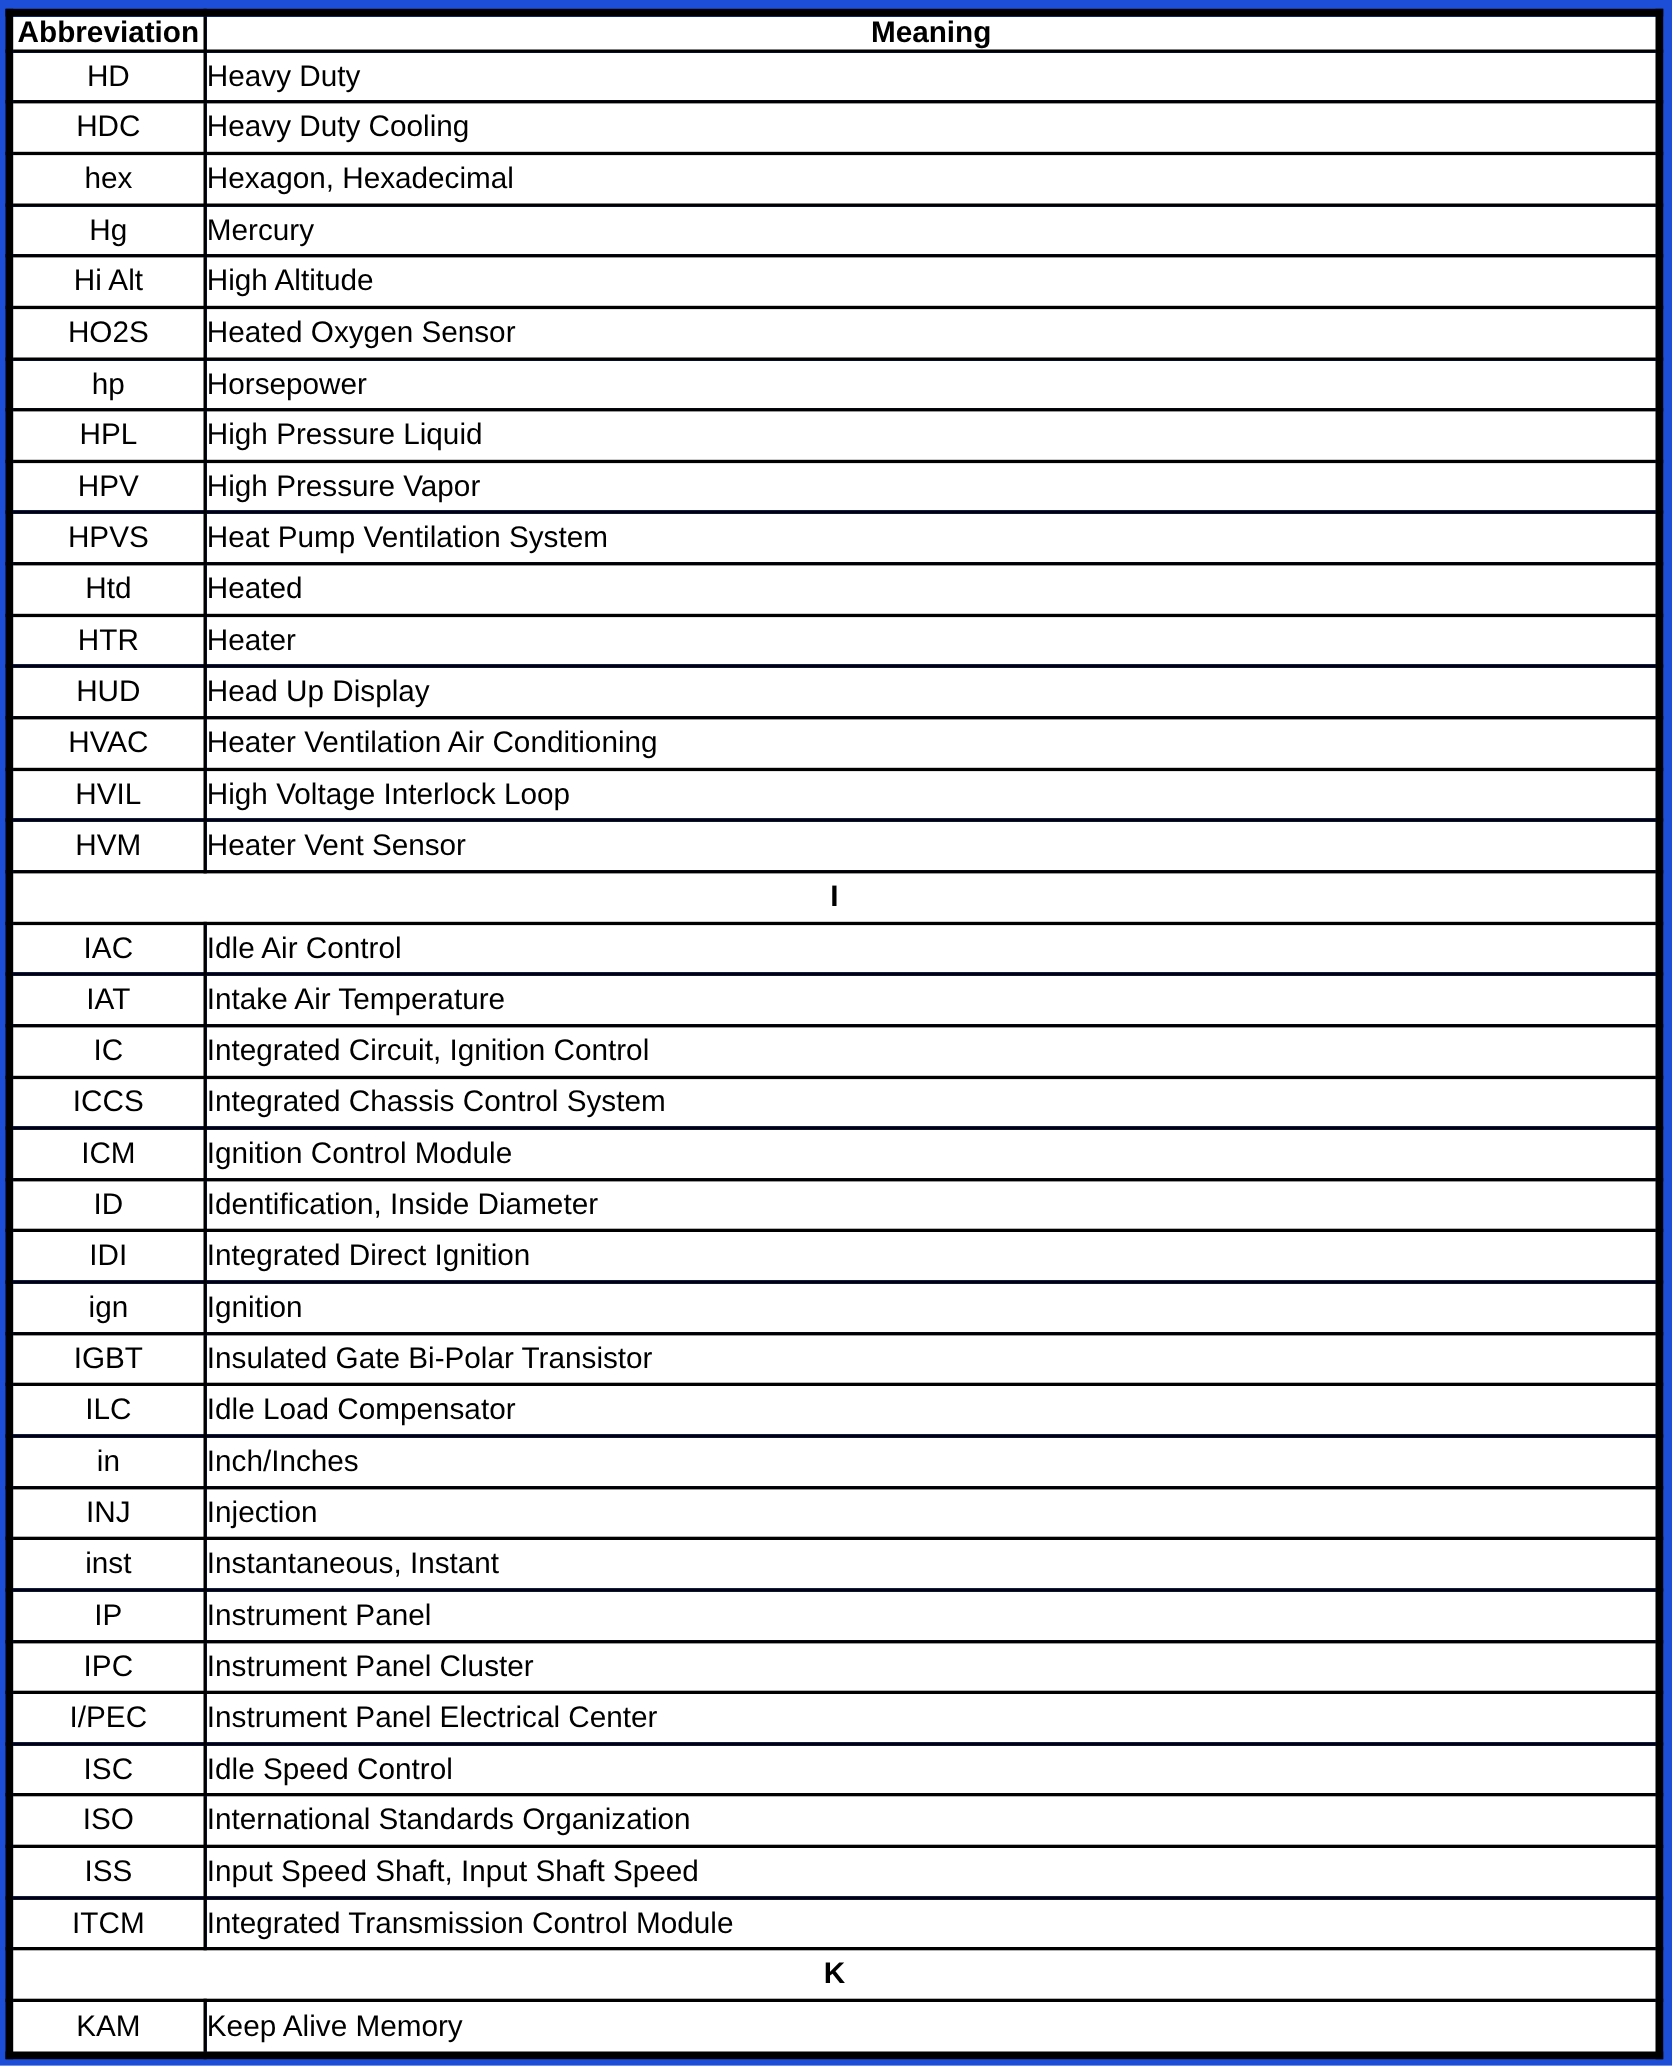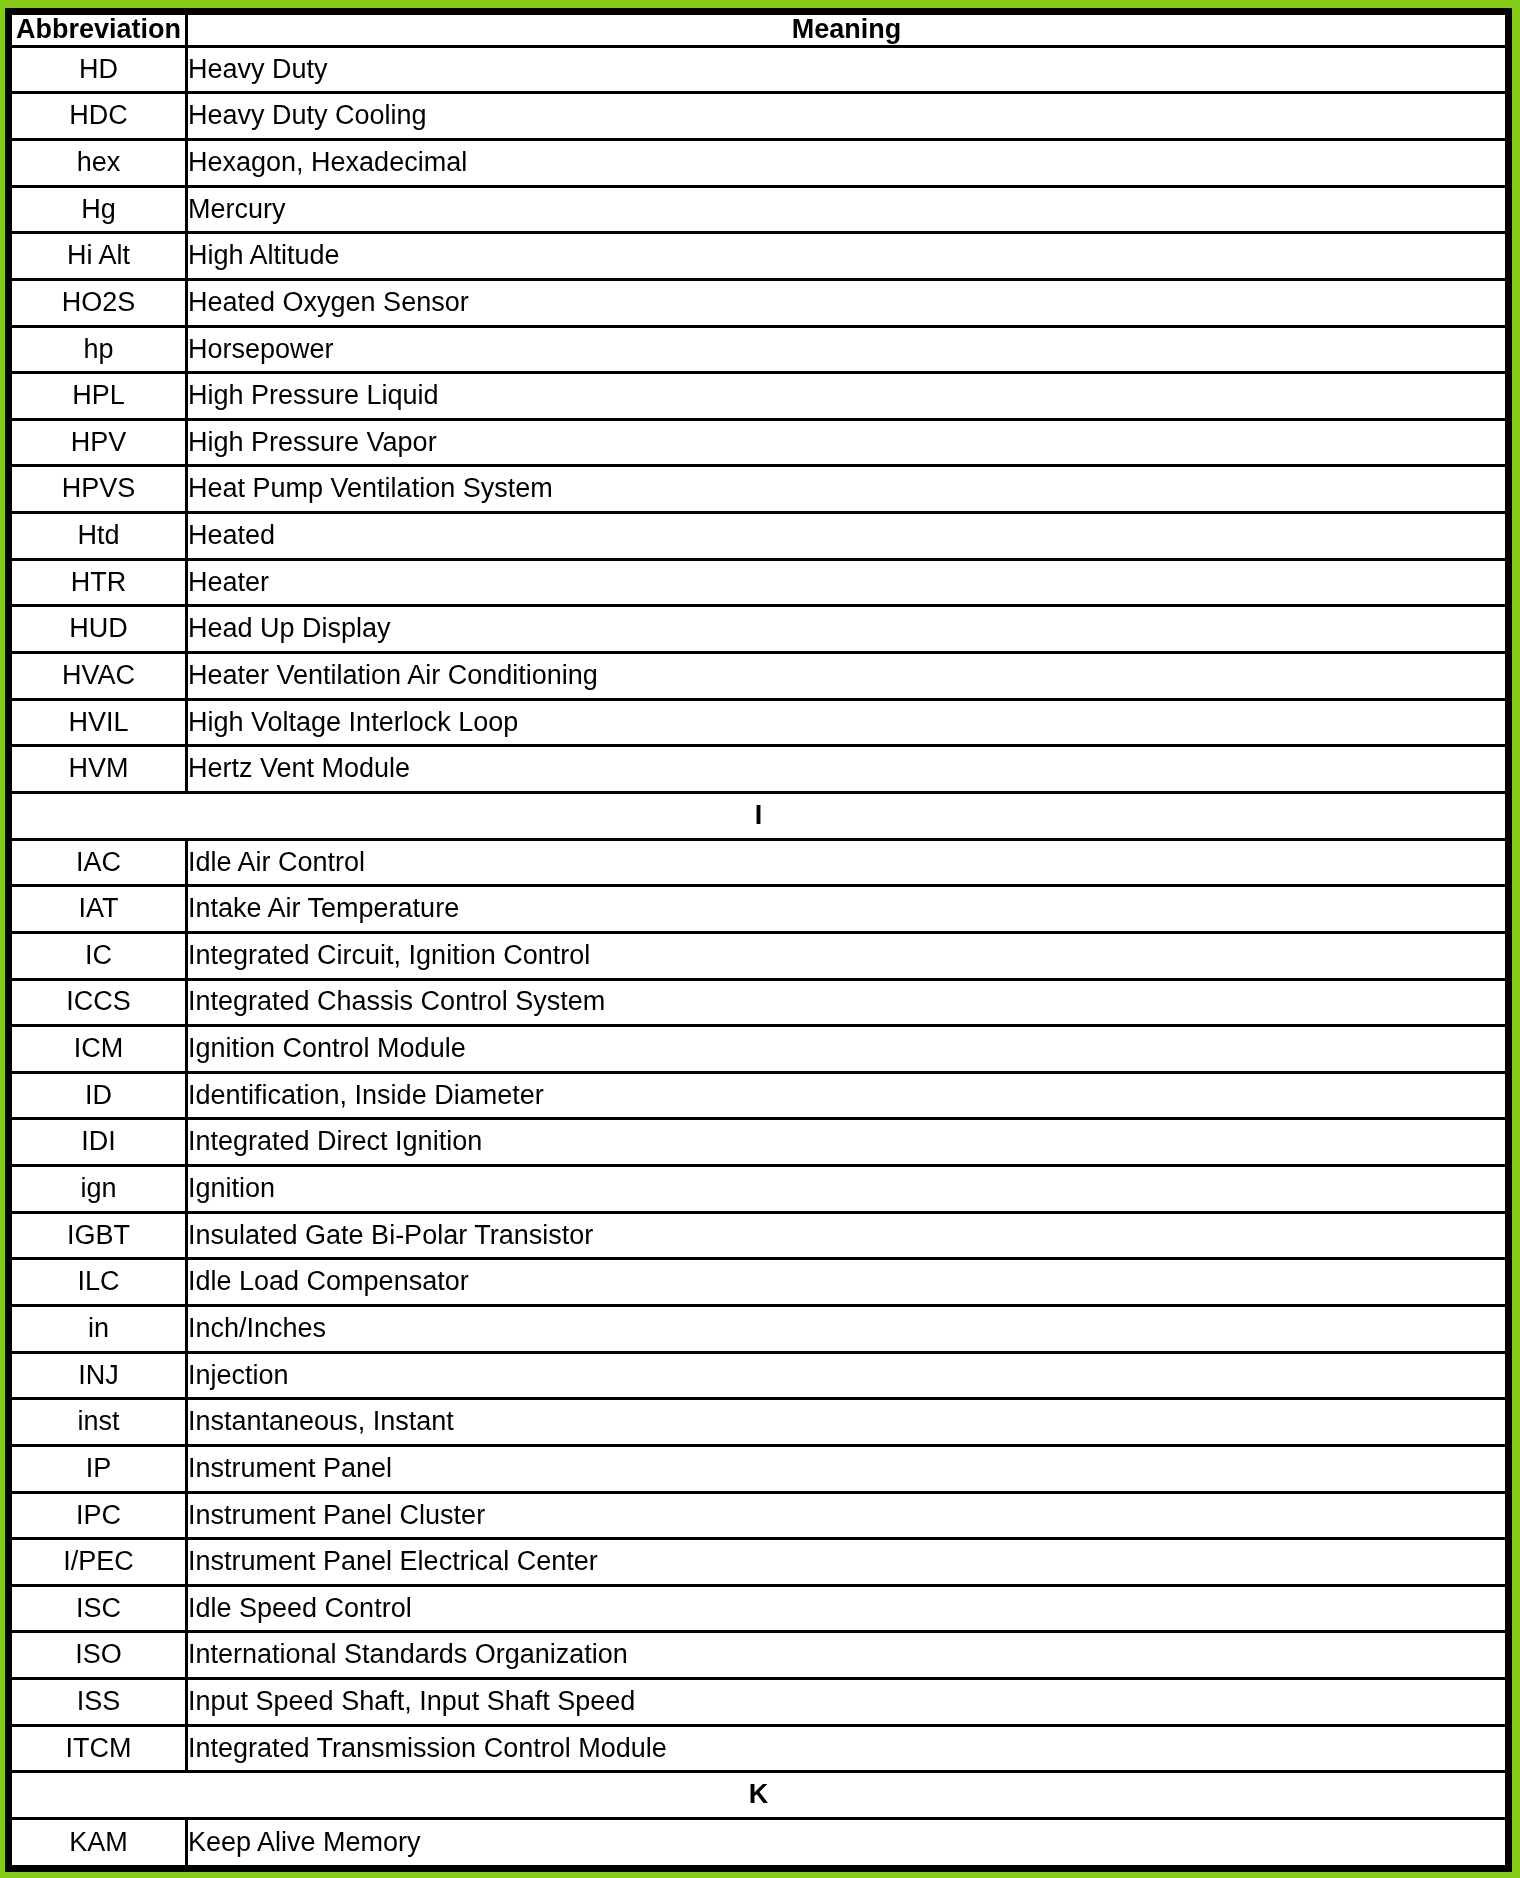--- a/index.html
+++ b/index.html
@@ -4,21 +4,21 @@
 <style>
   html, body {
     margin: 0;
     padding: 0;
     background: #ffffff;
   }
   .page {
     position: relative;
     width: 1520px;
     height: 1878px;
-    background: #84cc16;
+    background: #1d4ed8;
     font-family: "Liberation Sans", sans-serif;
     color: #000000;
   }
   table.abbr-table {
     position: absolute;
     left: 5px;
     top: 8px;
     width: 1507px;
     height: 1864px;
     border-collapse: collapse;
@@ -126,21 +126,21 @@
         <tr>
           <td class="abbr-cell">HVAC</td>
           <td class="meaning-cell">Heater Ventilation Air Conditioning</td>
         </tr>
         <tr>
           <td class="abbr-cell">HVIL</td>
           <td class="meaning-cell">High Voltage Interlock Loop</td>
         </tr>
         <tr>
           <td class="abbr-cell">HVM</td>
-          <td class="meaning-cell">Hertz Vent Module</td>
+          <td class="meaning-cell">Heater Vent Sensor</td>
         </tr>
         <tr class="section-row">
           <td colspan="2">I</td>
         </tr>
         <tr>
           <td class="abbr-cell">IAC</td>
           <td class="meaning-cell">Idle Air Control</td>
         </tr>
         <tr>
           <td class="abbr-cell">IAT</td>

